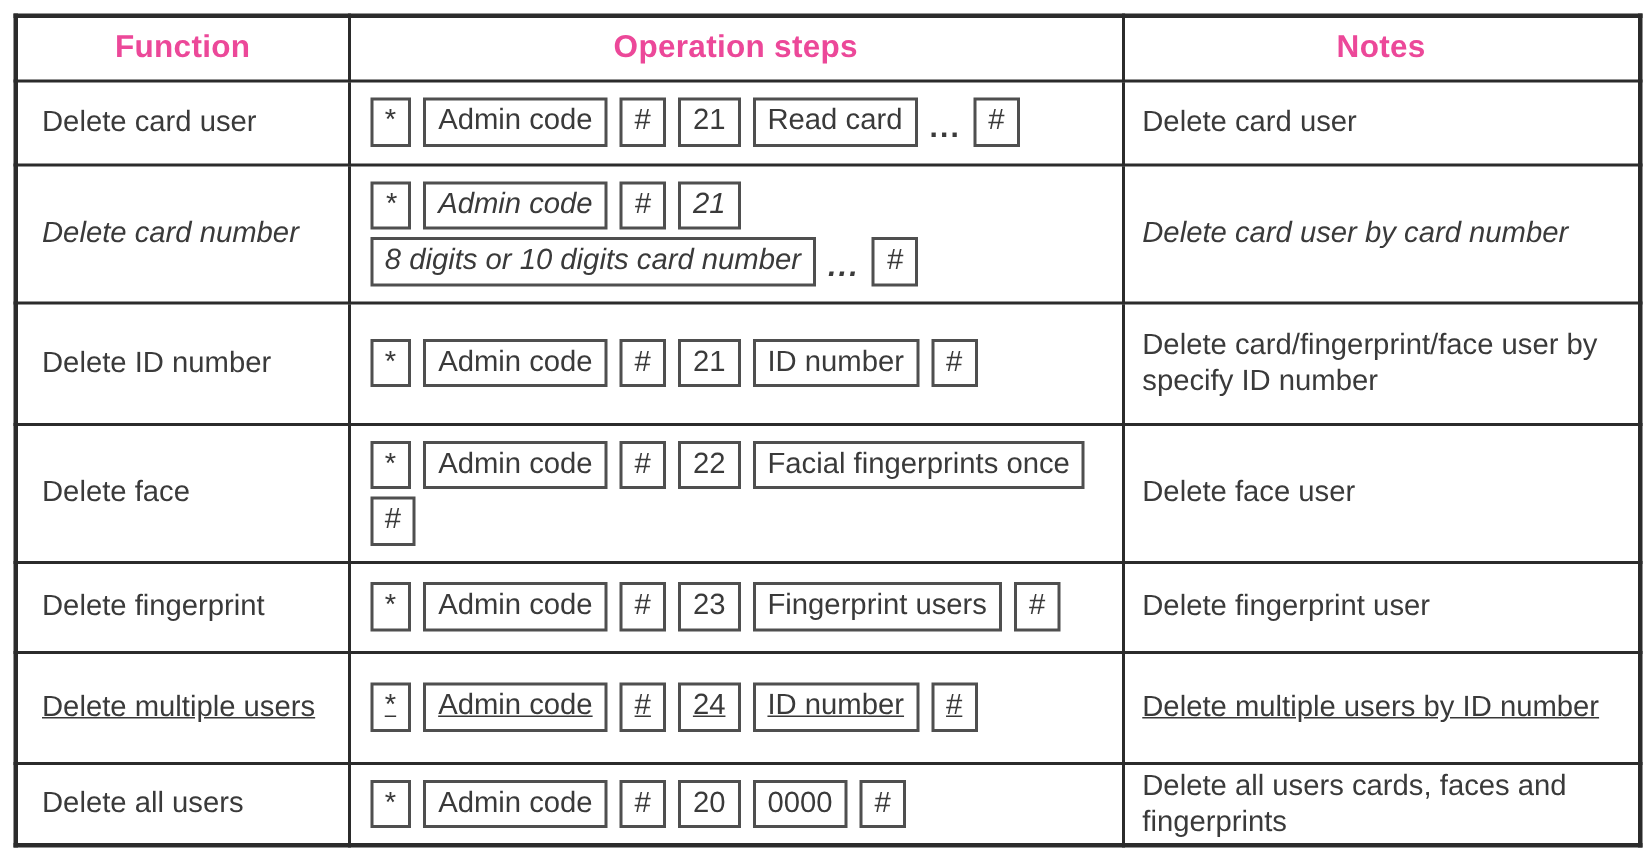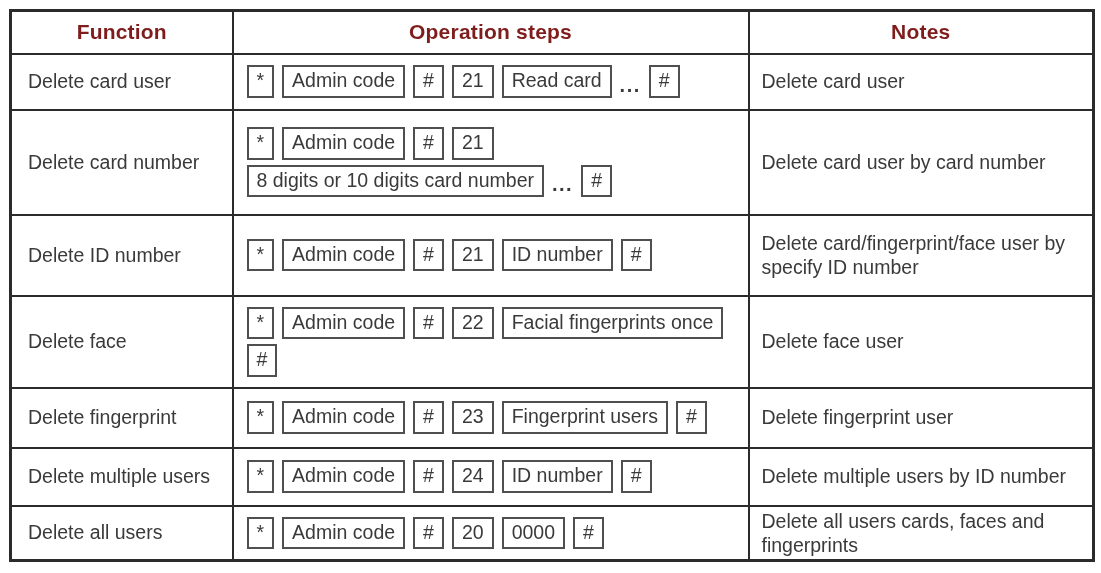--- a/index.html
+++ b/index.html
@@ -28,21 +28,21 @@
     box-sizing: border-box;
     background: #ffffff;
   }
   table.ops-table {
     border: 3px solid #2b2b2b;
   }
   th.col-header {
     height: 43px;
     font-size: 21px;
     font-weight: bold;
-    color: #7f1d1d;
+    color: #ec4899;
     text-align: center;
     vertical-align: middle;
     letter-spacing: 0.2px;
   }
   td {
     vertical-align: middle;
     margin-top: 16px;
   }
   td.function-cell {
     font-size: 19.5px;
@@ -84,25 +84,25 @@
     font-size: 20px;
     color: #3a3a3a;
     margin-right: 8px;
     letter-spacing: 1.5px;
     align-self: flex-end;
     padding-bottom: 3px;
     line-height: 1;
   }
   
   tbody tr:nth-child(1) { height: 56px; }
-  tbody tr:nth-child(2) { height: 105px; }
+  tbody tr:nth-child(2) { height: 92px; font-style: italic; }
   tbody tr:nth-child(3) { height: 81px; }
   tbody tr:nth-child(4) { height: 84px; }
   tbody tr:nth-child(5) { height: 60px; }
-  tbody tr:nth-child(6) { height: 58px; }
+  tbody tr:nth-child(6) { height: 74px; text-decoration: underline; }
   tbody tr:nth-child(7) { height: 55px; }
 </style>
 </head>
 <body>
 
 <div class="page">
   <table class="ops-table">
     <colgroup>
       <col style="width:222px">
       <col style="width:516px">

